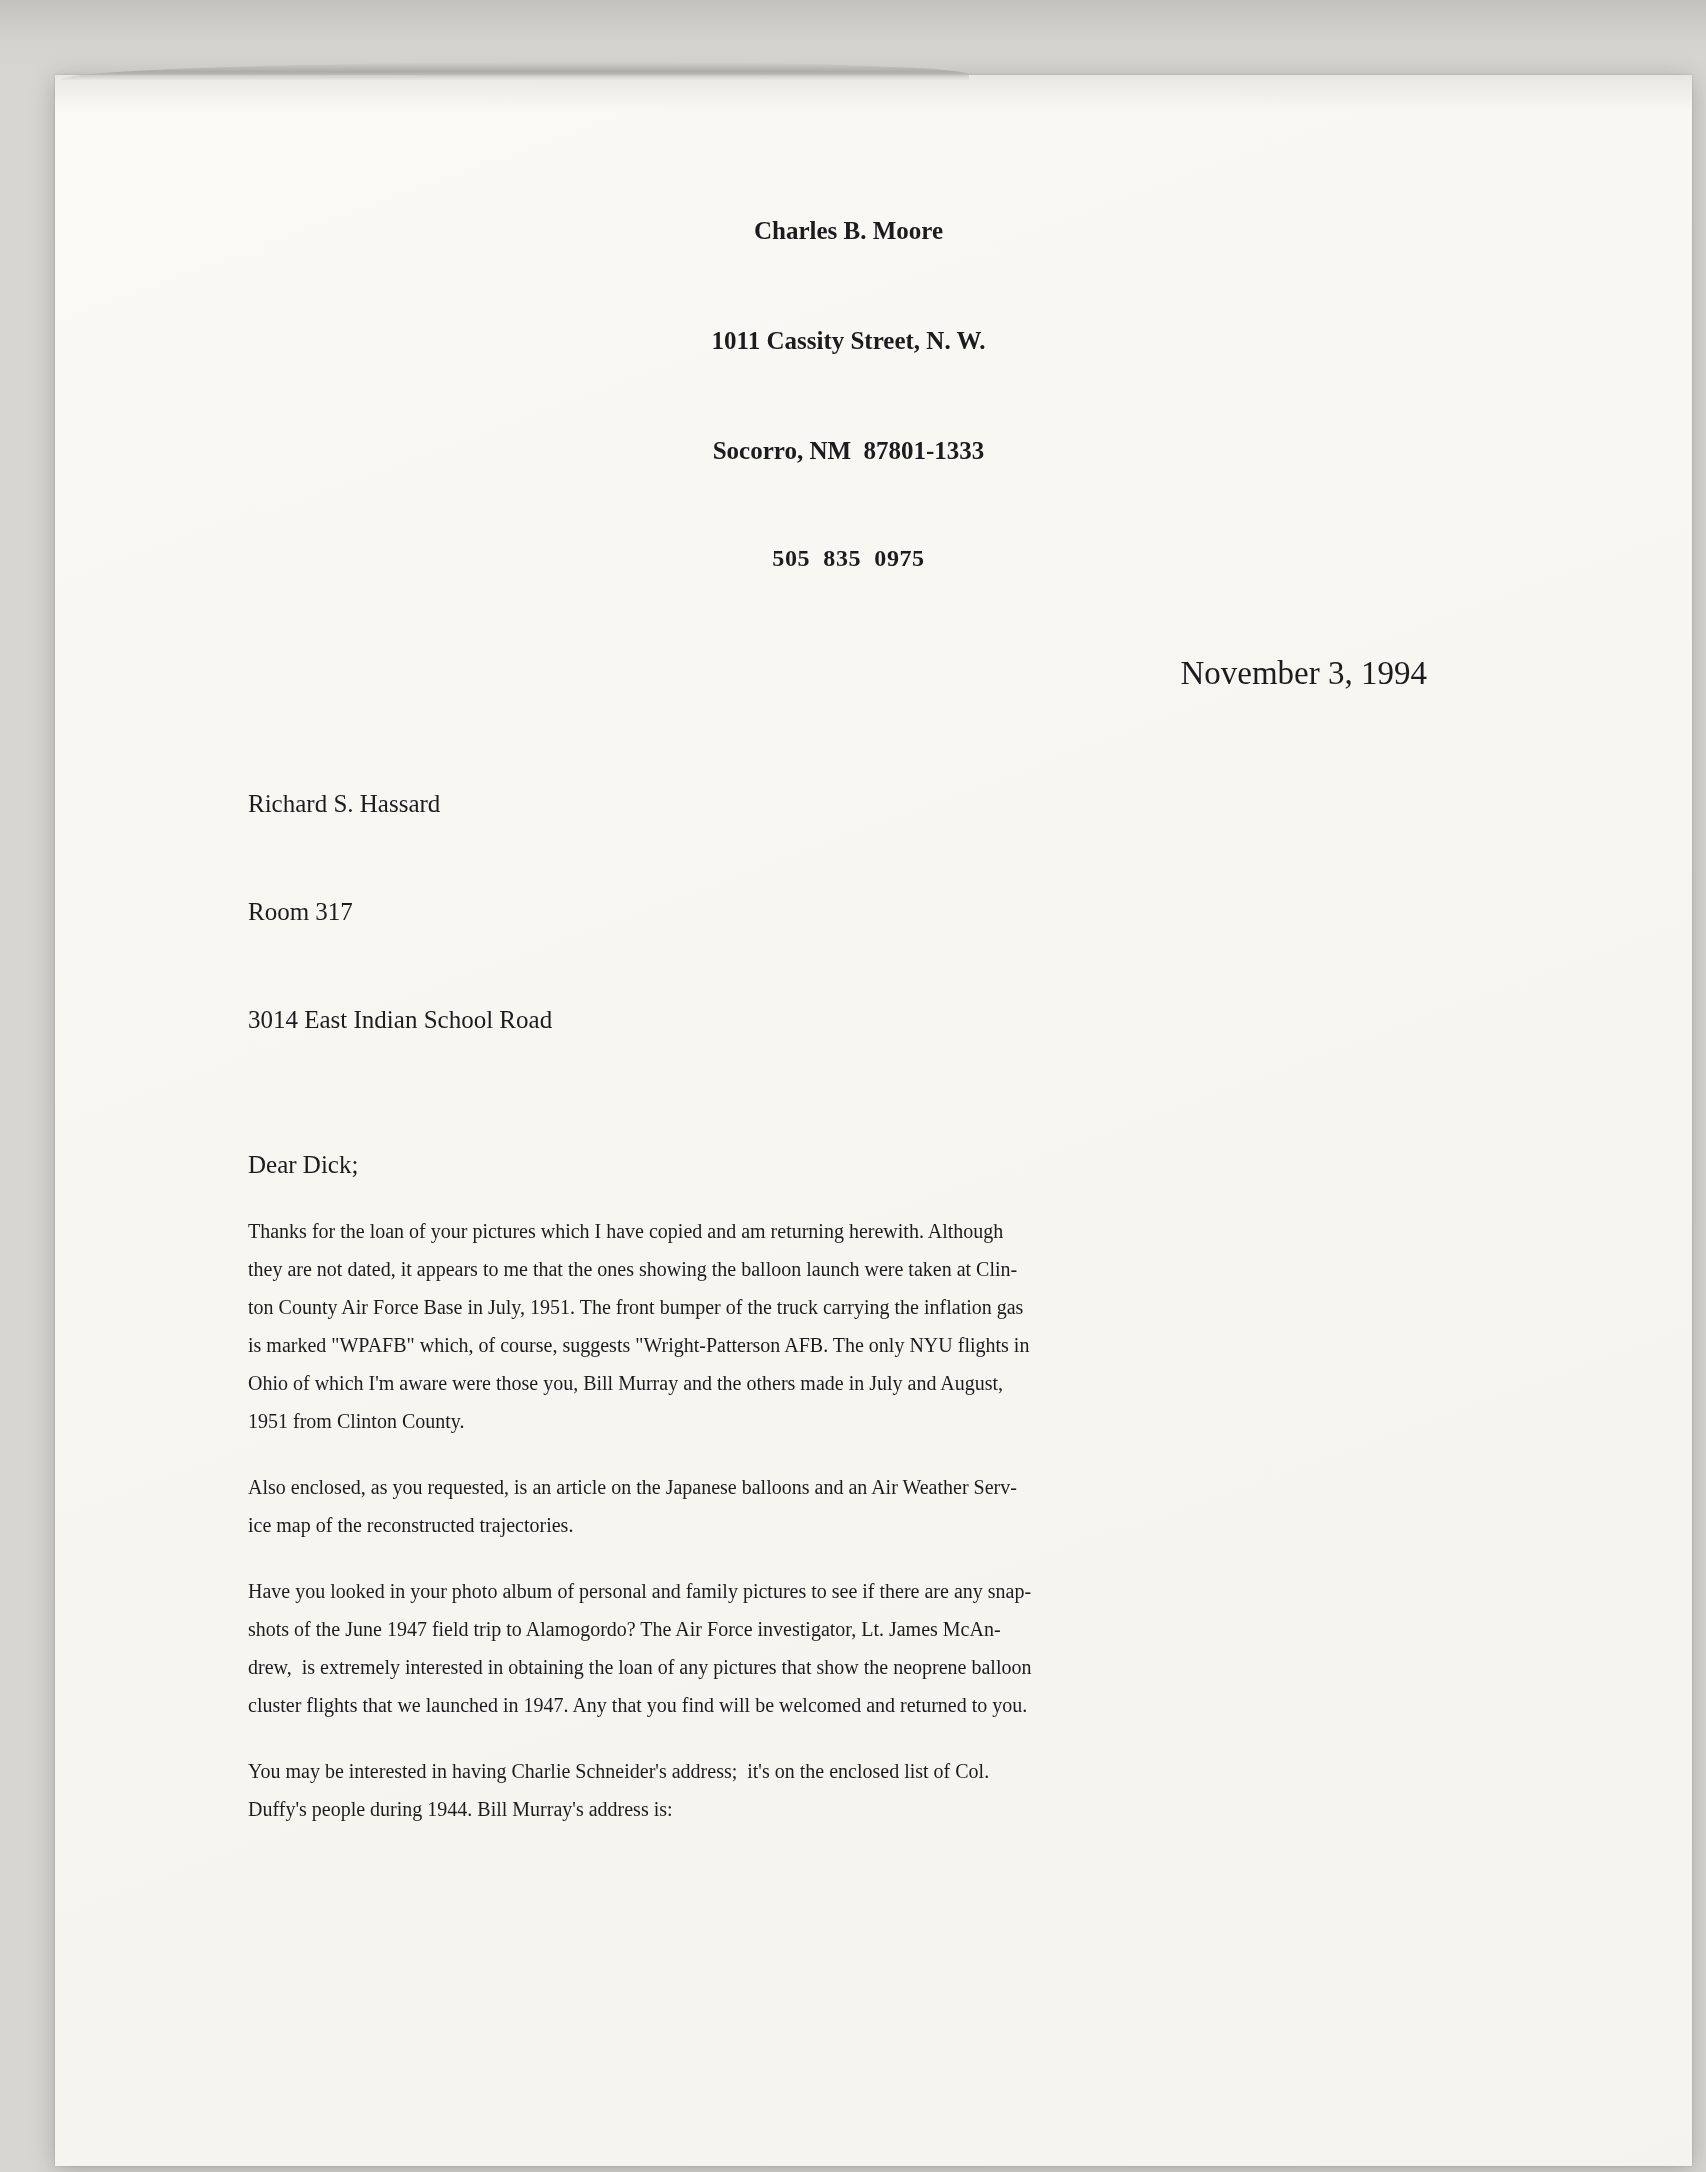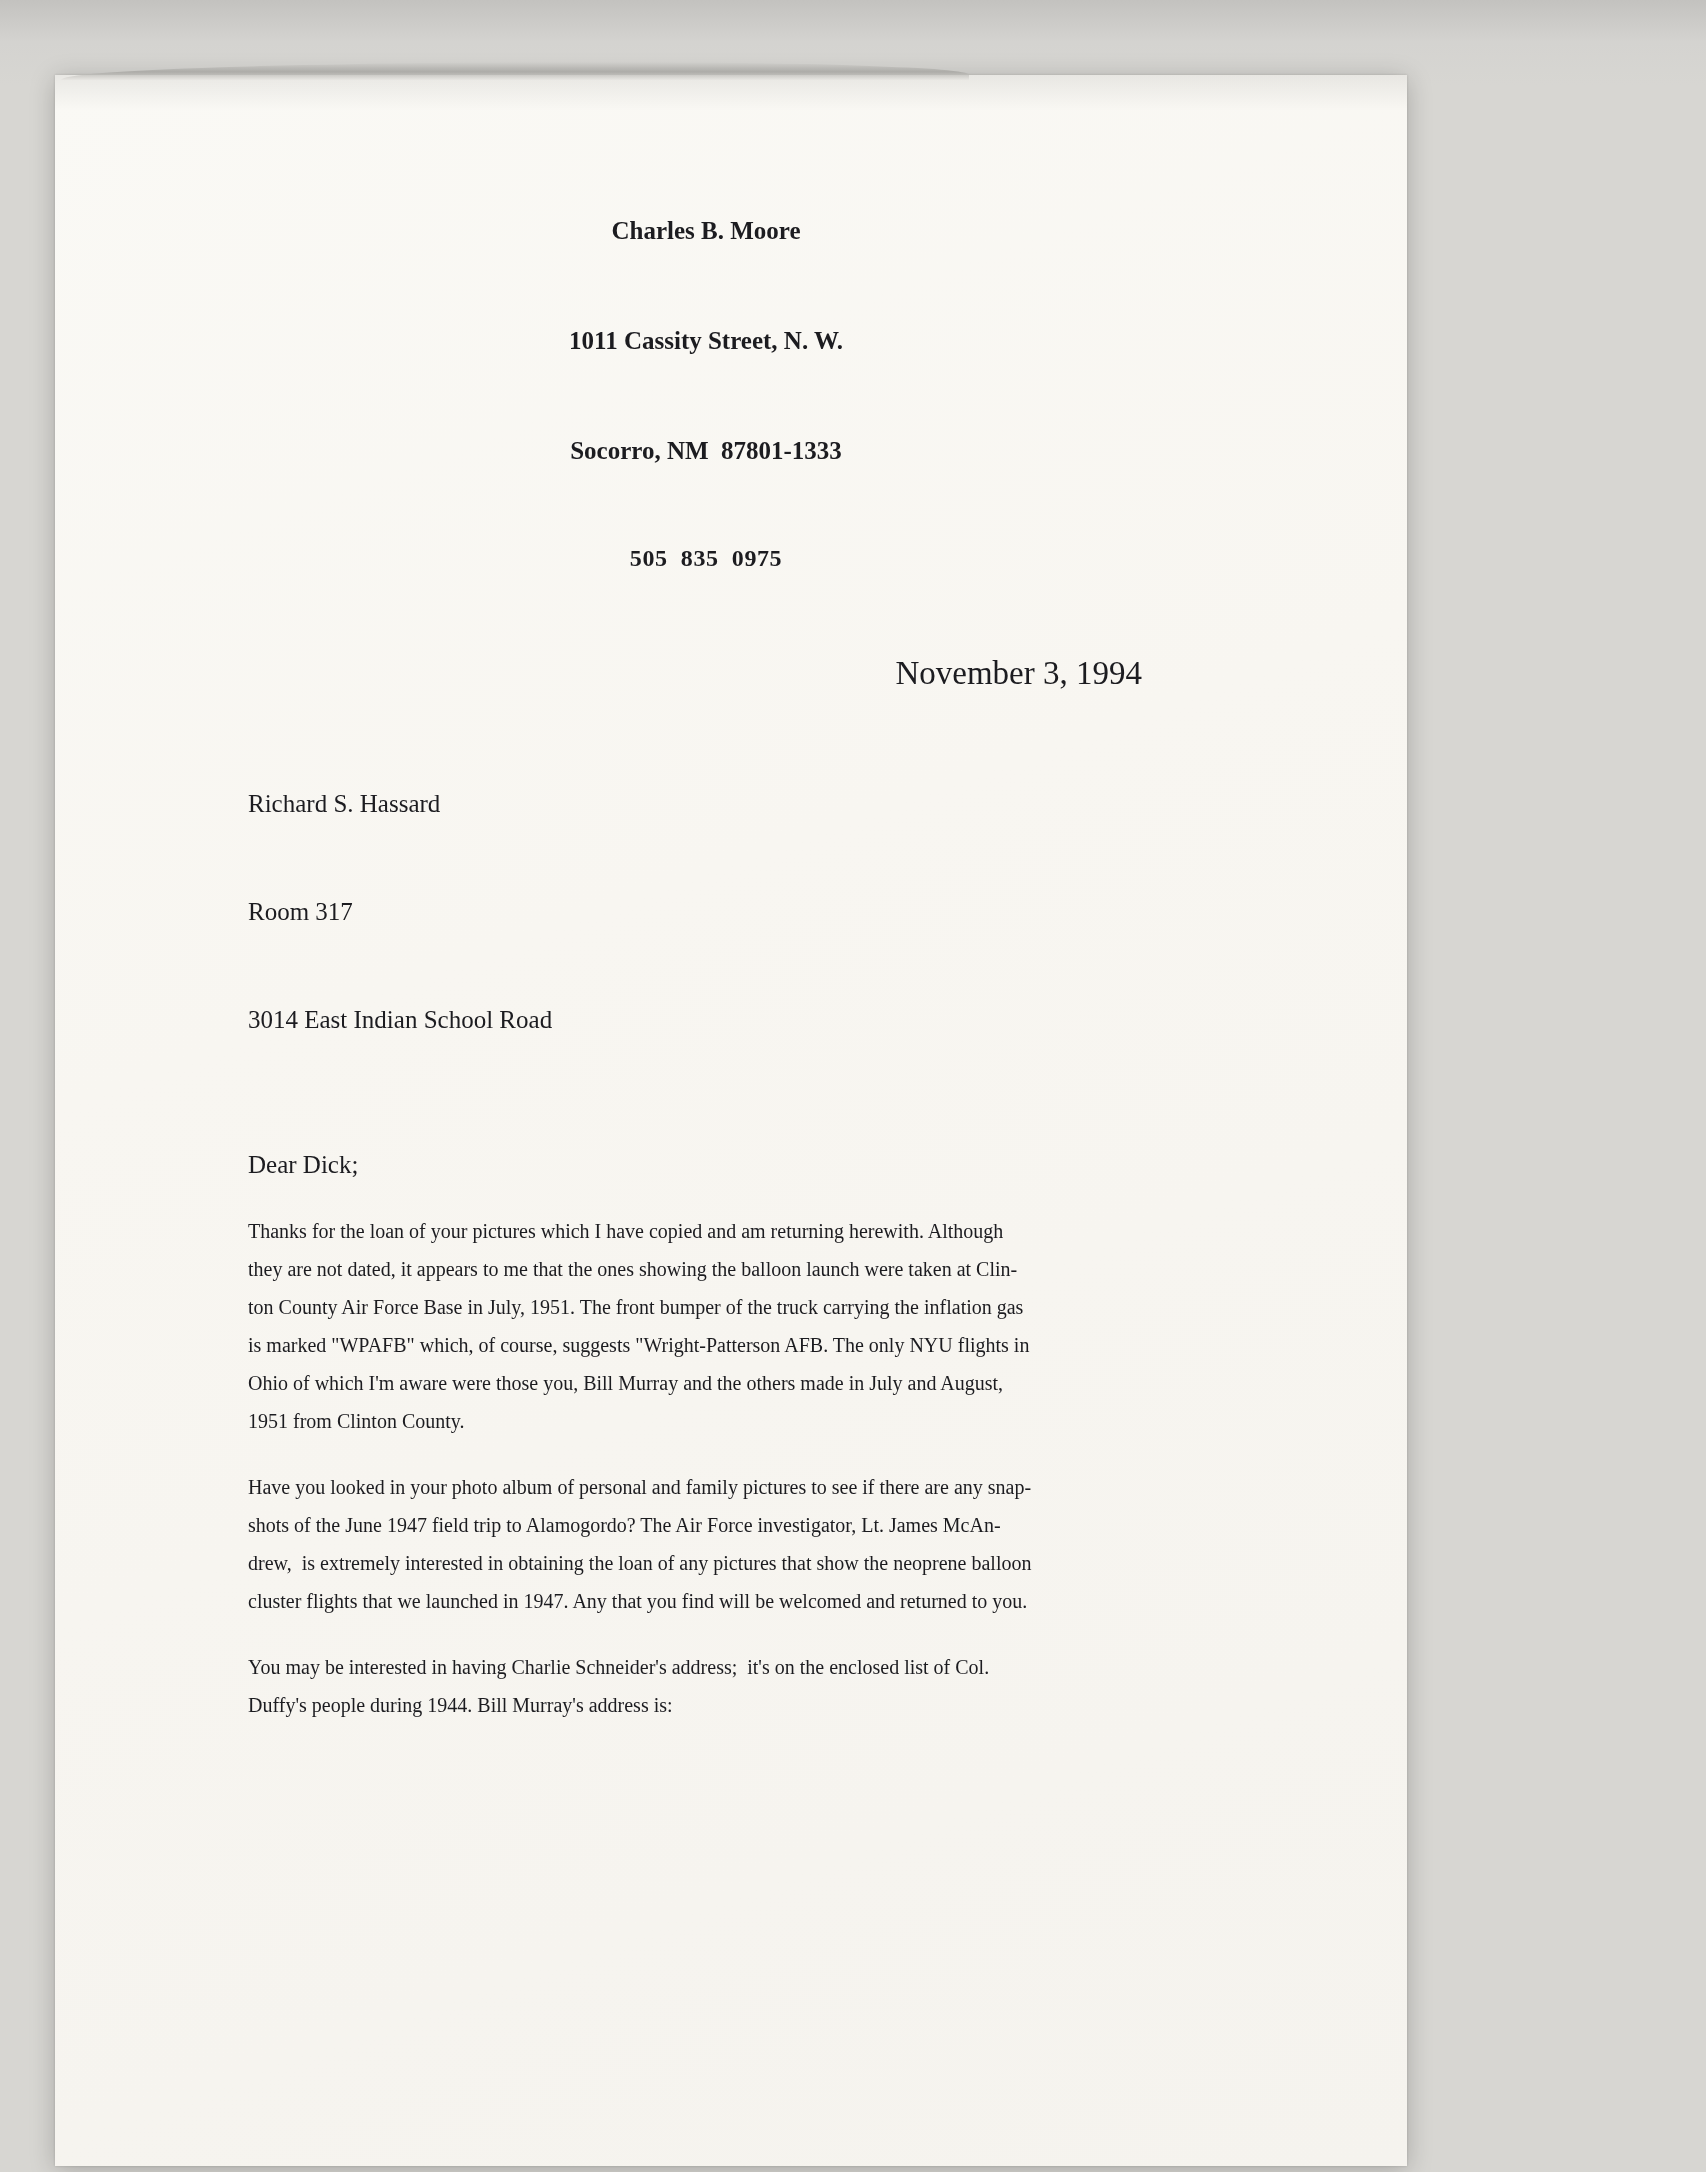--- a/index.html
+++ b/index.html
@@ -18,21 +18,21 @@
     color:var(--ink);
   }
   body{
     background:linear-gradient(180deg,#c3c2bf 0px,#d4d3d0 42px,var(--background) 85px,var(--background) 100%);
     position:relative;
   }
   .paper{
     position:absolute;
     left:55px;
     top:75px;
-    width:1352px;
+    width:1637px;
     height:2091px;
     background:linear-gradient(160deg,#faf9f5 0%,var(--paper) 40%,#f5f3ee 100%);
     box-shadow:0 3.6px 24px rgba(0,0,0,0.22), 0 0 2.4px rgba(0,0,0,0.15);
   }
   .curl{
     position:absolute;
     top:-13.3px;
     left:6px;
     width:908px;
     height:18px;
@@ -110,20 +110,22 @@
     </div>
 
     <div class="salutation">Dear Dick;</div>
 
     <p class="para">Thanks for the loan of your pictures which I have copied and am returning herewith. Although
 they are not dated, it appears to me that the ones showing the balloon launch were taken at Clin-
 ton County Air Force Base in July, 1951. The front bumper of the truck carrying the inflation gas
 is marked "WPAFB" which, of course, suggests "Wright-Patterson AFB. The only NYU flights in
 Ohio of which I'm aware were those you, Bill Murray and the others made in July and August,
 1951 from Clinton County.</p>
+    <p class="para">Also enclosed, as you requested, is an article on the Japanese balloons and an Air Weather Serv-
+ice map of the reconstructed trajectories.</p>
     <p class="para">Have you looked in your photo album of personal and family pictures to see if there are any snap-
 shots of the June 1947 field trip to Alamogordo? The Air Force investigator, Lt. James McAn-
 drew,  is extremely interested in obtaining the loan of any pictures that show the neoprene balloon
 cluster flights that we launched in 1947. Any that you find will be welcomed and returned to you.</p>
     <p class="para">You may be interested in having Charlie Schneider's address;  it's on the enclosed list of Col.
 Duffy's people during 1944. Bill Murray's address is:</p>
 
   </div>
 </div>
 

